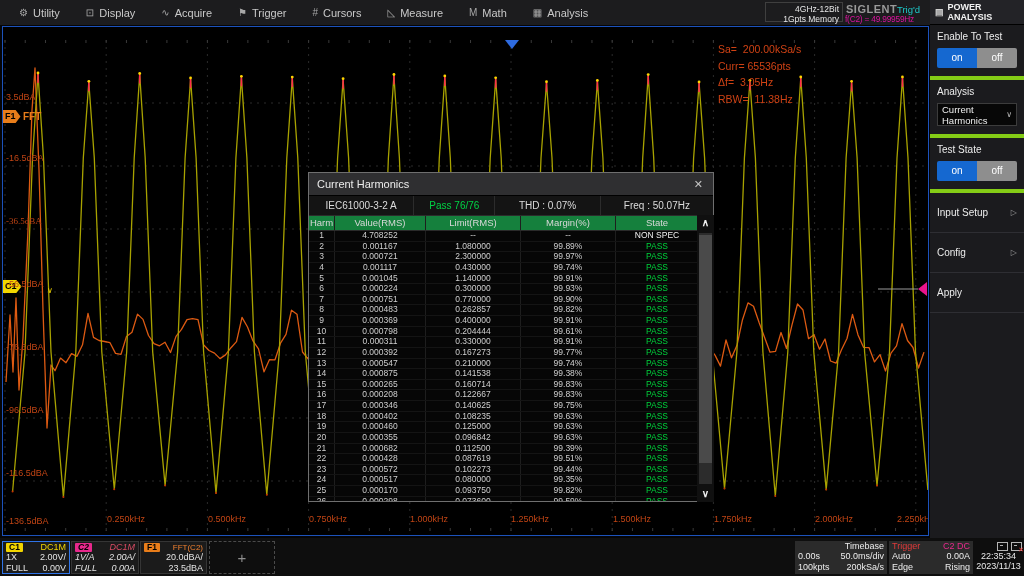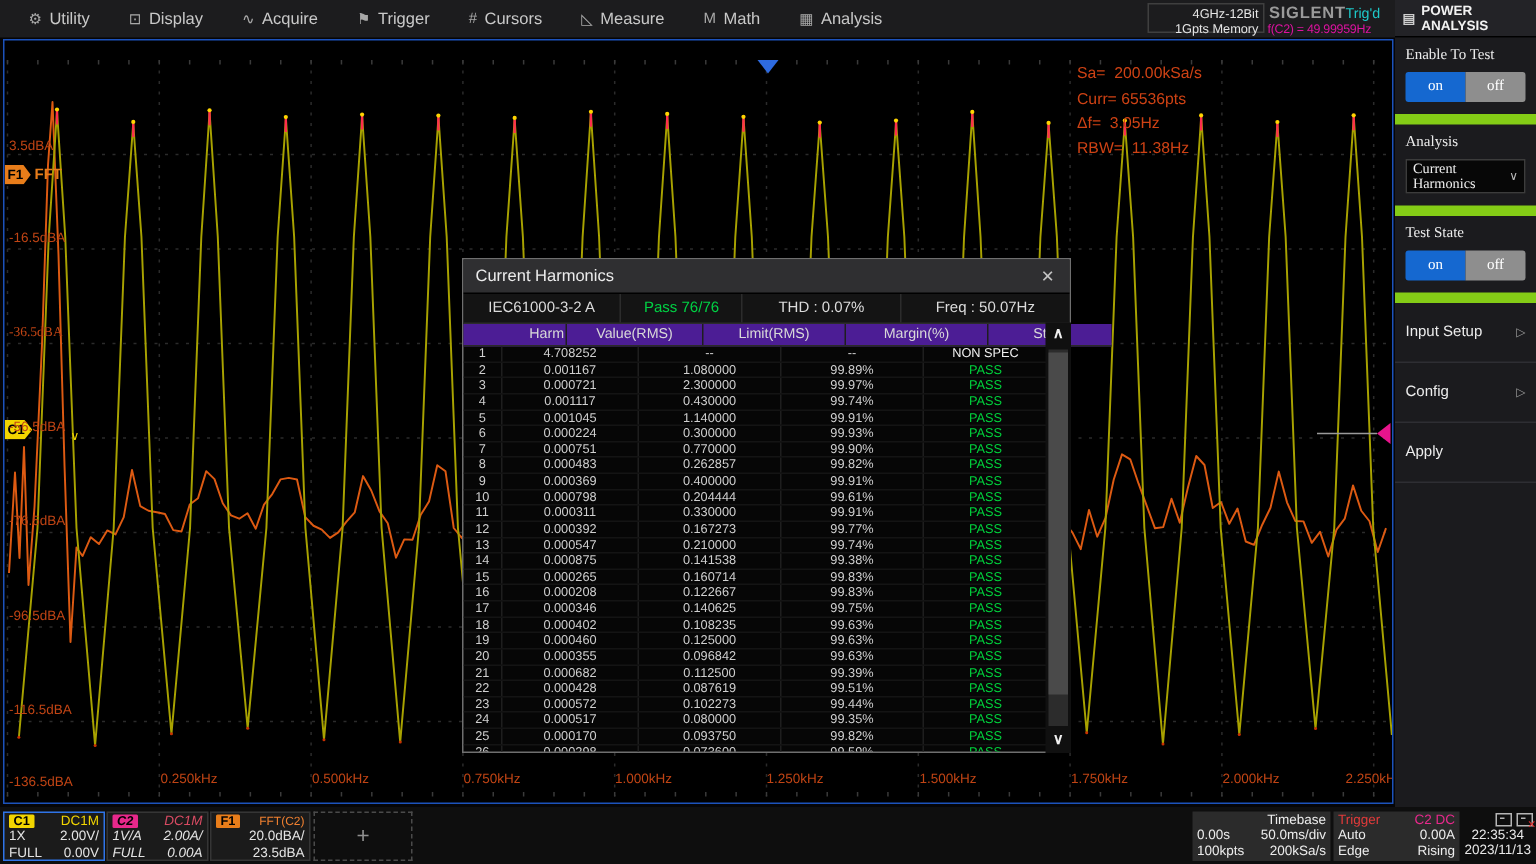--- a/index.html
+++ b/index.html
@@ -33,39 +33,39 @@
   
   #dialog{position:absolute;left:308px;top:172px;width:406px;height:330px;background:#060606;
           border:1px solid #6f6f6f;box-sizing:border-box;z-index:5;}
   .dtitle{height:22px;background:#2f2f31;border-bottom:1px solid #000;display:flex;align-items:center;
           justify-content:space-between;padding:0 8px;font-size:11px;color:#ececec;}
   .dclose{color:#c4c4c4;font-size:11px;cursor:pointer;padding:0 2px;}
   .dinfo{height:19px;display:flex;background:#141414;border-bottom:1px solid #2c2c2c;
          font-size:10px;color:#dcdcdc;text-align:center;}
   .dinfo>div{border-right:1px solid #2c2c2c;height:100%;line-height:19px;overflow:hidden;}
   .di0{width:26%}.di1{width:20%;color:#00d244;}.di2{width:26%}.di3{width:28%;border-right:none!important;}
-  .dhead{height:14px;display:flex;background:#4c1d95;border-bottom:1px solid #2a2a2a;
-         font-size:9.5px;color:#d8d8d8;line-height:14px;text-align:center;width:389px;padding-left:43px;}
+  .dhead{height:14px;display:flex;background:#15803d;border-bottom:1px solid #2a2a2a;
+         font-size:9.5px;color:#d8d8d8;line-height:14px;text-align:center;width:389px;}
   .tc{display:block;overflow:hidden;white-space:nowrap;text-align:center;border-right:1px solid #1e1e1e;box-sizing:border-box;}
   .c0{width:26px}.c1c{width:91px}.c2c{width:95px}.c3c{width:95px}.c4c{width:82px;border-right:none;}
   #tbody{width:389px;height:270px;overflow:hidden;}
   .trow{display:flex;height:9.64px;line-height:9.8px;font-size:8.5px;color:#cfcfcf;border-bottom:1px solid #141414;}
   .pass{color:#00d23c;}
   .nonspec{color:#f0f0f0;}
   .dscroll{position:absolute;left:388px;top:42px;width:17px;height:287px;background:#101010;}
   .sbtn{height:16px;text-align:center;color:#f0f0f0;font-size:10px;line-height:16px;font-weight:bold;cursor:pointer;}
   .strack{position:absolute;left:2px;top:18px;width:13px;height:251px;background:#2c2c2c;}
   .sthumb{position:absolute;left:0;top:2px;width:13px;height:228px;background:#4a4a4a;}
   .sdown{position:absolute;bottom:0;width:100%;}
   
   #sidebar{position:absolute;left:930px;top:0;width:94px;height:576px;background:#1b1b1e;box-sizing:border-box;}
   .sb-head{height:24px;background:#232327;border-bottom:1px solid #000;display:flex;align-items:center;gap:4px;
            padding-left:5px;font-size:9px;font-weight:bold;color:#f2f2f2;}
   .sb-head-icon{color:#cfcfcf;font-size:9px;}
-  .sb-sec{border-bottom:7px solid #84cc16;padding:6px 7px 8px 7px;font-family:Liberation Serif, serif;}
+  .sb-sec{border-bottom:4px solid #84cc16;padding:6px 7px 8px 7px;}
   .sb-label{font-size:10px;color:#ececec;margin-bottom:6px;}
   .toggle{display:flex;}
   .tg{flex:1;height:20px;line-height:20px;text-align:center;font-size:10px;color:#fff;cursor:pointer;}
   .tg.on{background:#1568d0;border-radius:2px 0 0 2px;}
   .tg.off{background:#8e8e8e;border-radius:0 2px 2px 0;}
   .select{height:21px;background:#070707;border:1px solid #3c3c3c;display:flex;align-items:center;
           justify-content:space-between;padding:0 4px;font-size:9.5px;color:#f0f0f0;cursor:pointer;}
   .sel-ch{color:#bbb;font-size:8px;}
   .sb-row{display:flex;align-items:center;justify-content:space-between;padding:14px 7px;
           border-bottom:1px solid #2e2e33;font-size:10px;color:#ececec;cursor:pointer;}

